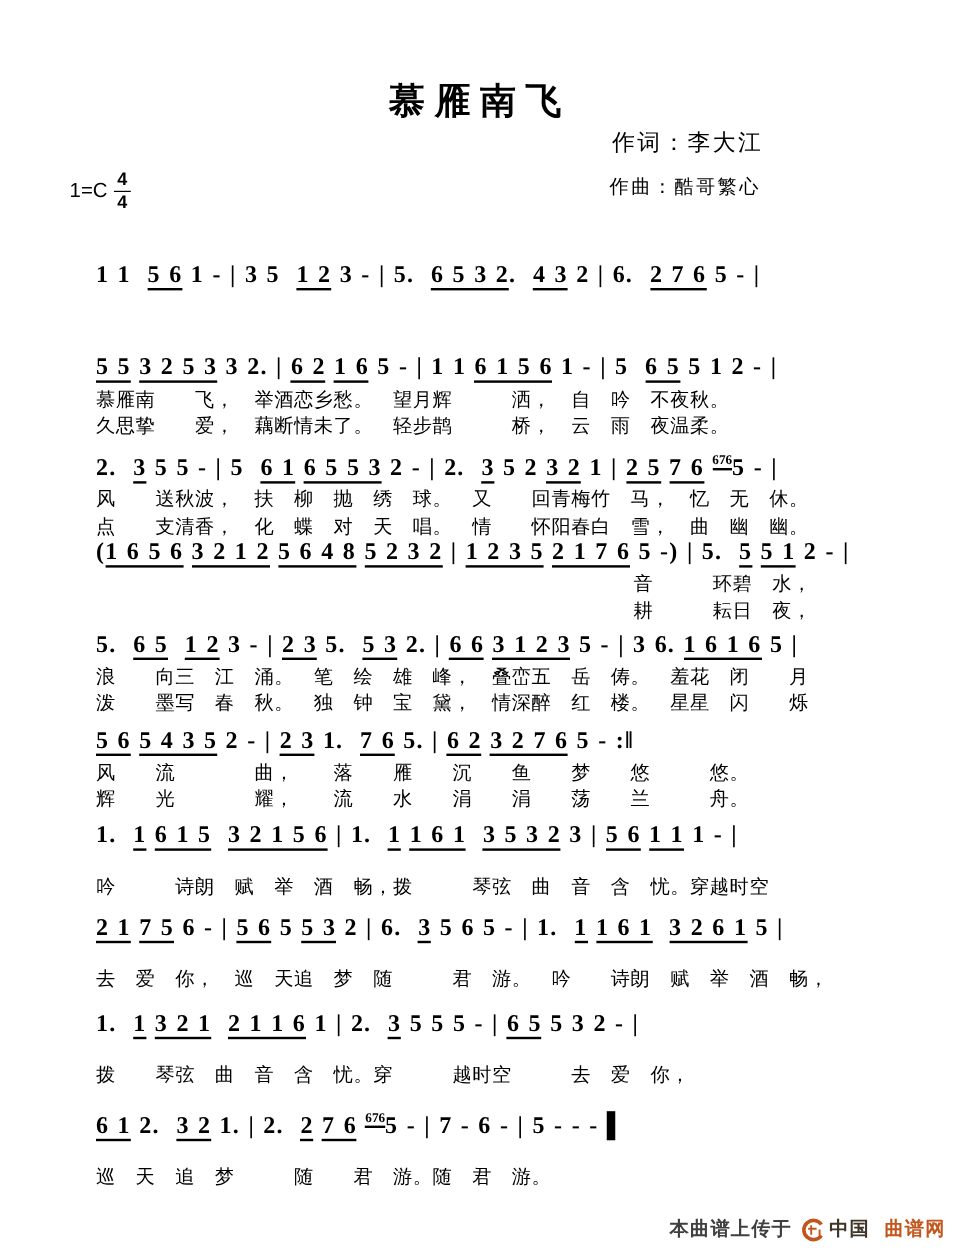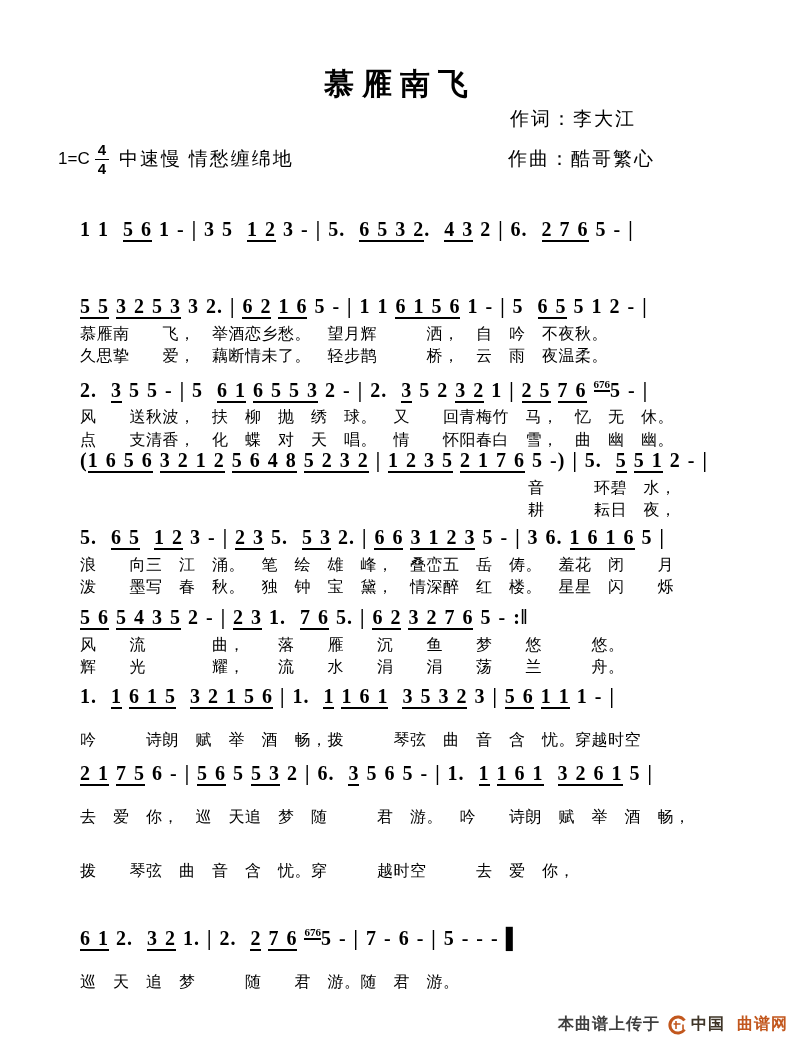--- a/index.html
+++ b/index.html
@@ -7,21 +7,21 @@
     position:relative;width:800px;height:1050px;background:#ffffff;
     margin:0 auto;overflow:hidden;
     font-family:"Liberation Serif","DejaVu Serif",serif;color:#000;
   }
   
   .title{
     position:absolute;top:64px;left:0;width:100%;text-align:center;
     font-size:30px;font-weight:bold;letter-spacing:8px;
   }
   .lyricist{position:absolute;top:106px;left:510px;font-size:19px;letter-spacing:2px;}
-  .composer{position:absolute;top:146px;left:508px;font-size:19px;letter-spacing:2px;}
+  .composer{position:absolute;top:146px;left:508px;font-size:16px;letter-spacing:2px;}
   .keyrow{position:absolute;top:142px;left:58px;font-size:17px;display:flex;align-items:center;}
   .keysig{font-size:17px;font-weight:normal;font-family:"Liberation Sans",sans-serif;}
   .meter{display:inline-flex;flex-direction:column;text-align:center;font-weight:bold;
     font-size:15px;line-height:1.05;vertical-align:middle;margin:0 10px 0 5px;
     font-family:"Liberation Sans",sans-serif;}
   .meter .num{border-bottom:1.6px solid #000;padding:0 3px 1px;}
   .meter .den{padding-top:1px;}
   .tempo{font-size:19px;letter-spacing:2px;}
   
   .system{position:absolute;left:80px;width:660px;}
@@ -65,21 +65,20 @@
 
   <div class="lyricist">作词：李大江</div>
   <div class="composer">作曲：酷哥繁心</div>
 
   <div class="keyrow">
     <span class="keysig">1=C</span>
     <span class="meter">
       <span class="num">4</span>
       <span class="den">4</span>
     </span>
-    <span class="tempo">中速慢 情愁缠绵地</span>
   </div>
 
   <div id="systems">
       <div class="system sys1">
         <div class="music">1 1  <span class="u">5 6</span> 1 - | 3 5  <span class="u">1 2</span> 3 - | 5.  <span class="u">6 5 3 2</span>.  <span class="u">4 3</span> 2 | 6.  <span class="u">2 7 6</span> 5 - |</div>
       </div>
       <div class="system sys2">
         <div class="music"><span class="u">5 5</span> <span class="u">3 2 5 3</span> 3 2. | <span class="u">6 2</span> <span class="u">1 6</span> 5 - | 1 1 <span class="u">6 1 5 6</span> 1 - | 5  <span class="u">6 5</span> 5 1 2 - |</div>
         <div class="lyric first">慕雁南　　飞，　举酒恋乡愁。　望月辉　　　洒，　自　吟　不夜秋。</div>
         <div class="lyric">久思挚　　爱，　藕断情未了。　轻步鹊　　　桥，　云　雨　夜温柔。</div>
@@ -106,20 +105,21 @@
       </div>
       <div class="system sys7">
         <div class="music">1.  <span class="u">1</span> <span class="u">6 1 5</span>  <span class="u">3 2 1 5 6</span> | 1.  <span class="u">1</span> <span class="u">1 6 1</span>  <span class="u">3 5 3 2</span> 3 | <span class="u">5 6</span> <span class="u">1 1</span> 1 - |</div>
         <div class="lyric first solo">吟　　　诗朗　赋　举　酒　畅，拨　　　琴弦　曲　音　含　忧。穿越时空</div>
       </div>
       <div class="system sys8">
         <div class="music"><span class="u">2 1</span> <span class="u">7 5</span> 6 - | <span class="u">5 6</span> 5 <span class="u">5 3</span> 2 | 6.  <span class="u">3</span> 5 6 5 - | 1.  <span class="u">1</span> <span class="u">1 6 1</span>  <span class="u">3 2 6 1</span> 5 |</div>
         <div class="lyric first solo">去　爱　你，　巡　天追　梦　随　　　君　游。　吟　　诗朗　赋　举　酒　畅，</div>
       </div>
       <div class="system sys9">
+        <div class="music">1.  <span class="u">1</span> <span class="u">3 2 1</span>  <span class="u">2 1 1 6</span> 1 | 2.  <span class="u">3</span> 5 5 5 - | <span class="u">6 5</span> 5 3 2 - |</div>
         <div class="lyric first solo">拨　　琴弦　曲　音　含　忧。穿　　　越时空　　　去　爱　你，</div>
       </div>
       <div class="system sys10">
         <div class="music"><span class="u">6 1</span> 2.  <span class="u">3 2</span> 1. | 2.  <span class="u">2</span> <span class="u">7 6</span> <span class="g">676</span>5 - | 7 - 6 - | 5 - - - ▌</div>
         <div class="lyric first solo">巡　天　追　梦　　　随　　君　游。随　君　游。</div>
       </div>
     </div>
 
   <div class="footer">
     <span class="upload">本曲谱上传于</span>

